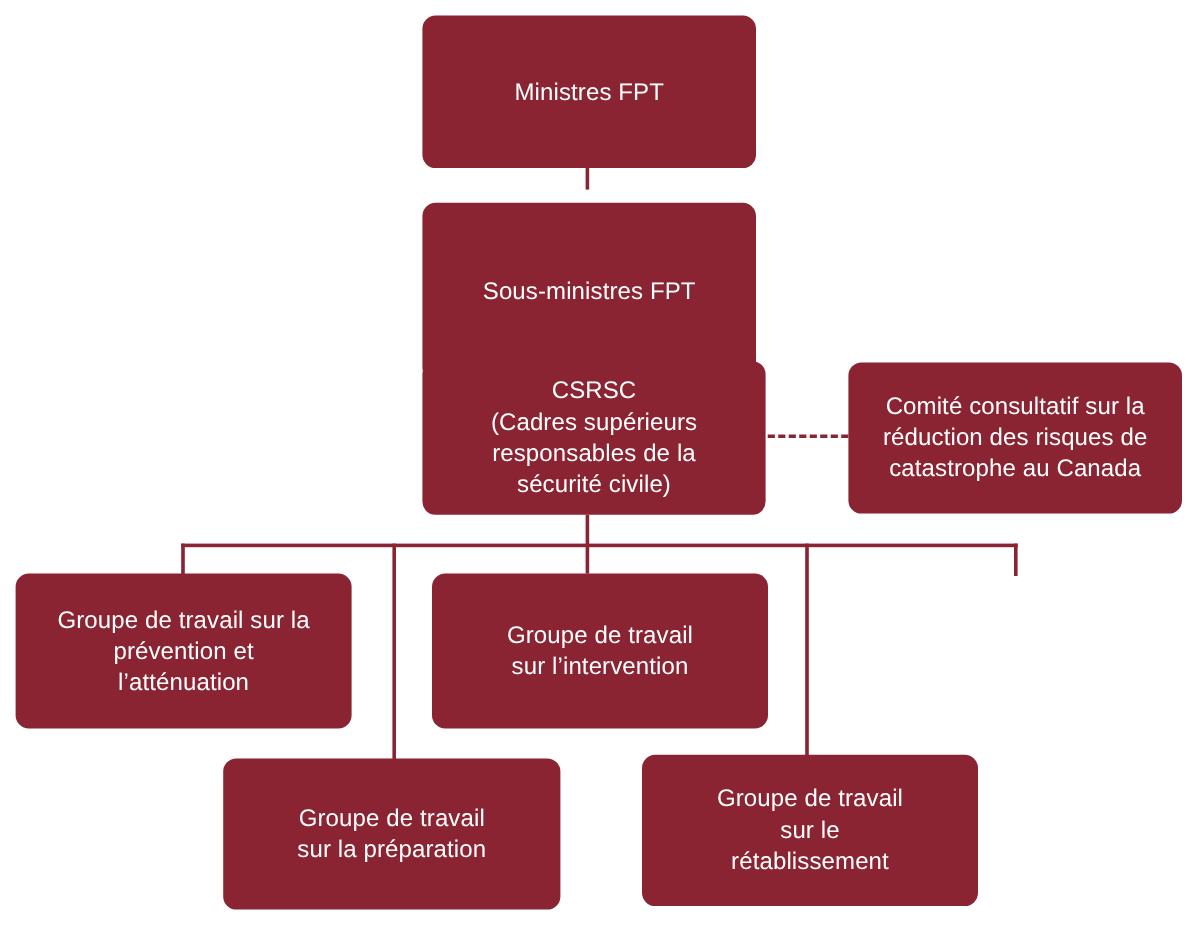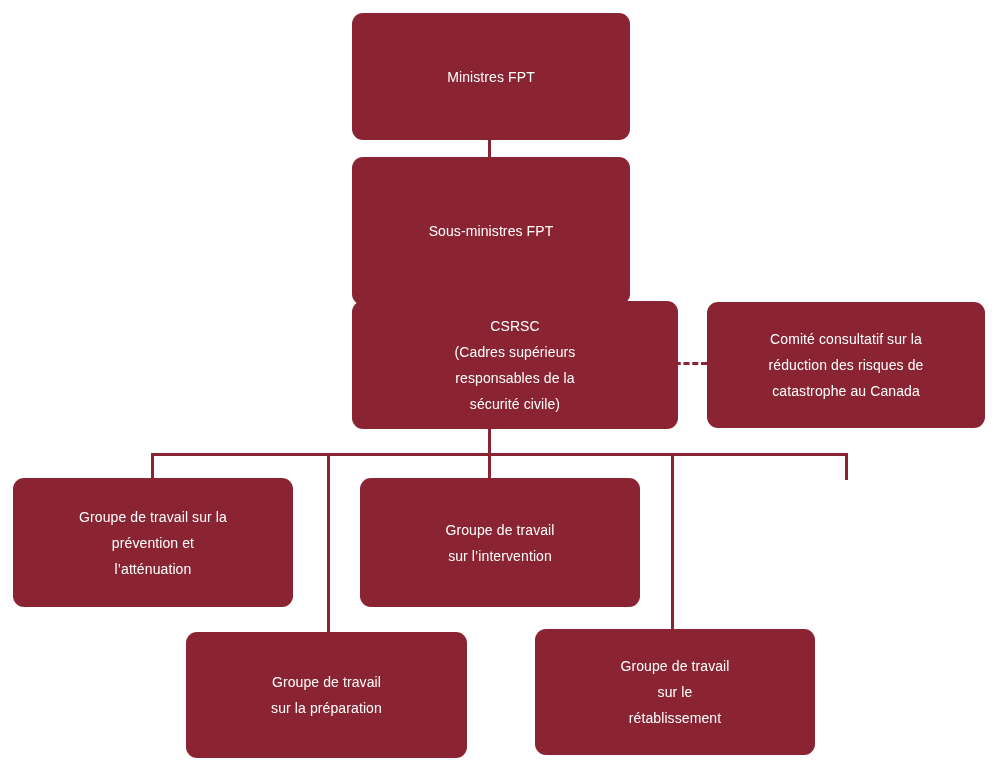--- a/index.html
+++ b/index.html
@@ -21,33 +21,33 @@
     color: #ffffff;
     border-radius: 11px;
     display: flex;
     align-items: center;
     justify-content: center;
     text-align: center;
     box-sizing: border-box;
     padding: 6px 10px;
   }
   .node-label {
-    font-size: 14px;
+    font-size: 20px;
     line-height: 26px;
     white-space: pre-line;
     letter-spacing: 0.1px;
   }
   .connector {
     position: absolute;
     background: #8A2432;
   }
   
   .n-ministres      { left: 352px; top: 13px;  width: 278px; height: 127px; }
-  .n-sous-ministres { left: 352px; top: 157px; width: 278px; height: 148px; }
-  .n-csrsc          { left: 352px; top: 301px; width: 326px; height: 128px; }
+  .n-sous-ministres { left: 352px; top: 169px; width: 278px; height: 148px; }
+  .n-csrsc          { left: 352px; top: 301px; width: 286px; height: 128px; }
   .n-comite         { left: 707px; top: 302px; width: 278px; height: 126px; }
   
   .n-prevention     { left: 13px;  top: 478px; width: 280px; height: 129px; }
   .n-intervention   { left: 360px; top: 478px; width: 280px; height: 129px; }
   .n-autres         { left: 706px; top: 479px; width: 279px; height: 129px; }
   
   .n-preparation    { left: 186px; top: 632px; width: 281px; height: 126px; }
   .n-retablissement { left: 535px; top: 629px; width: 280px; height: 126px; }
   
   .c-min-sous   { left: 488px; top: 140px; width: 3px;   height: 18px; }

